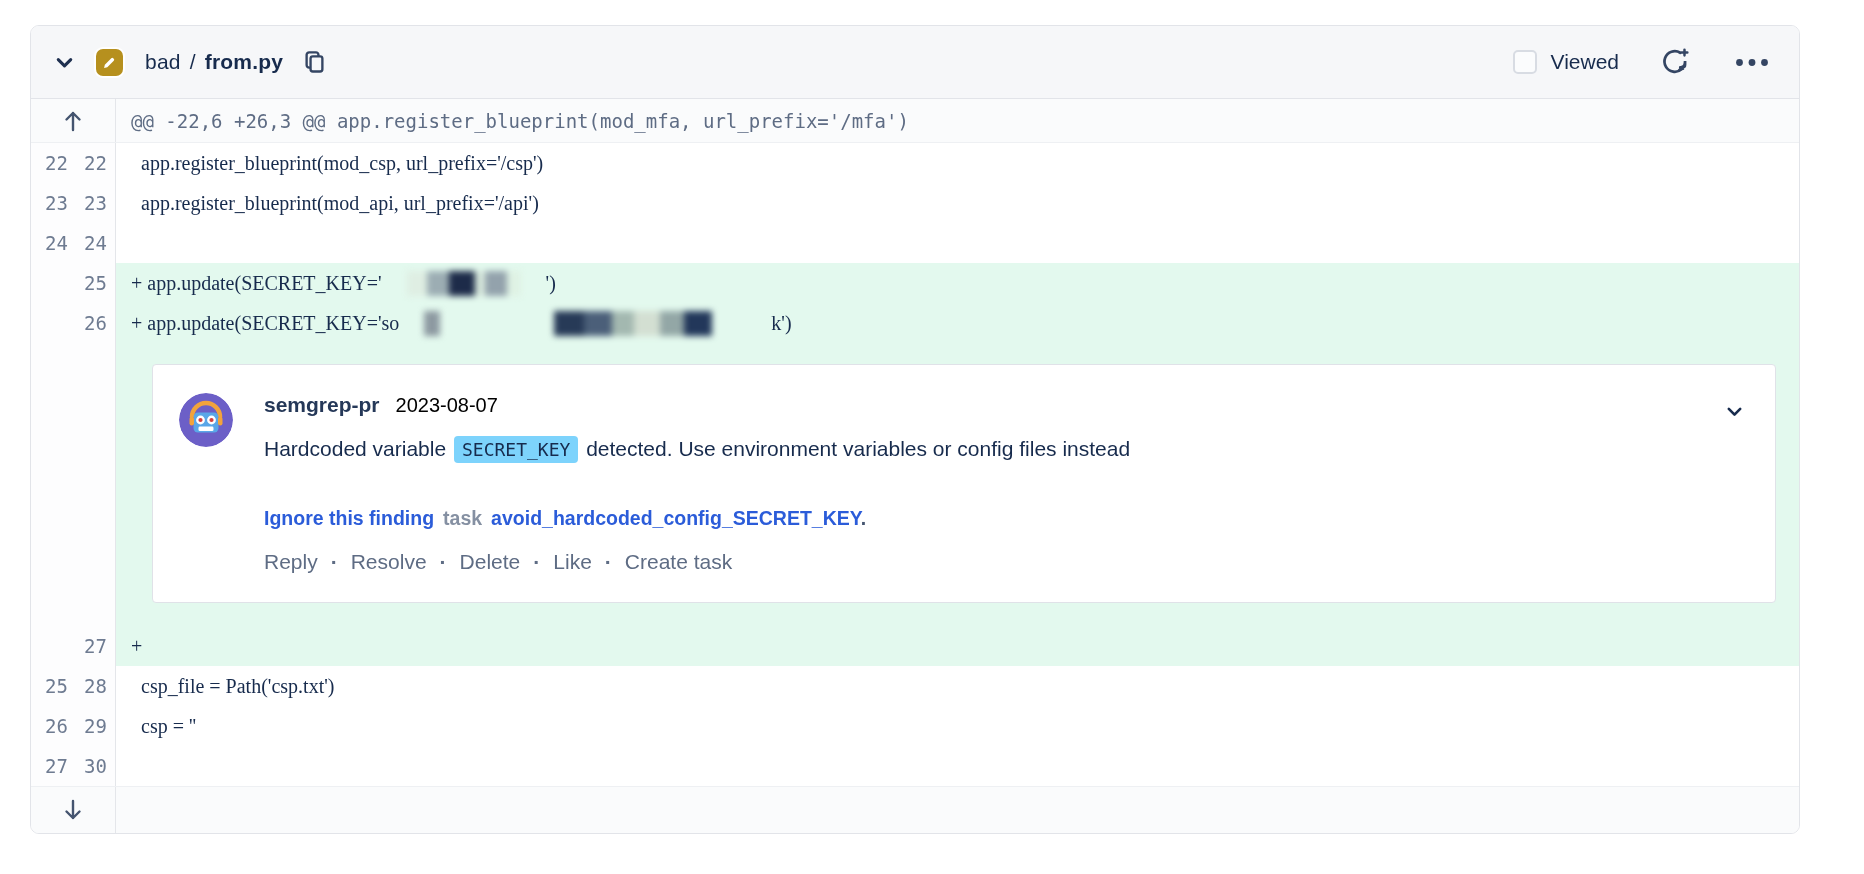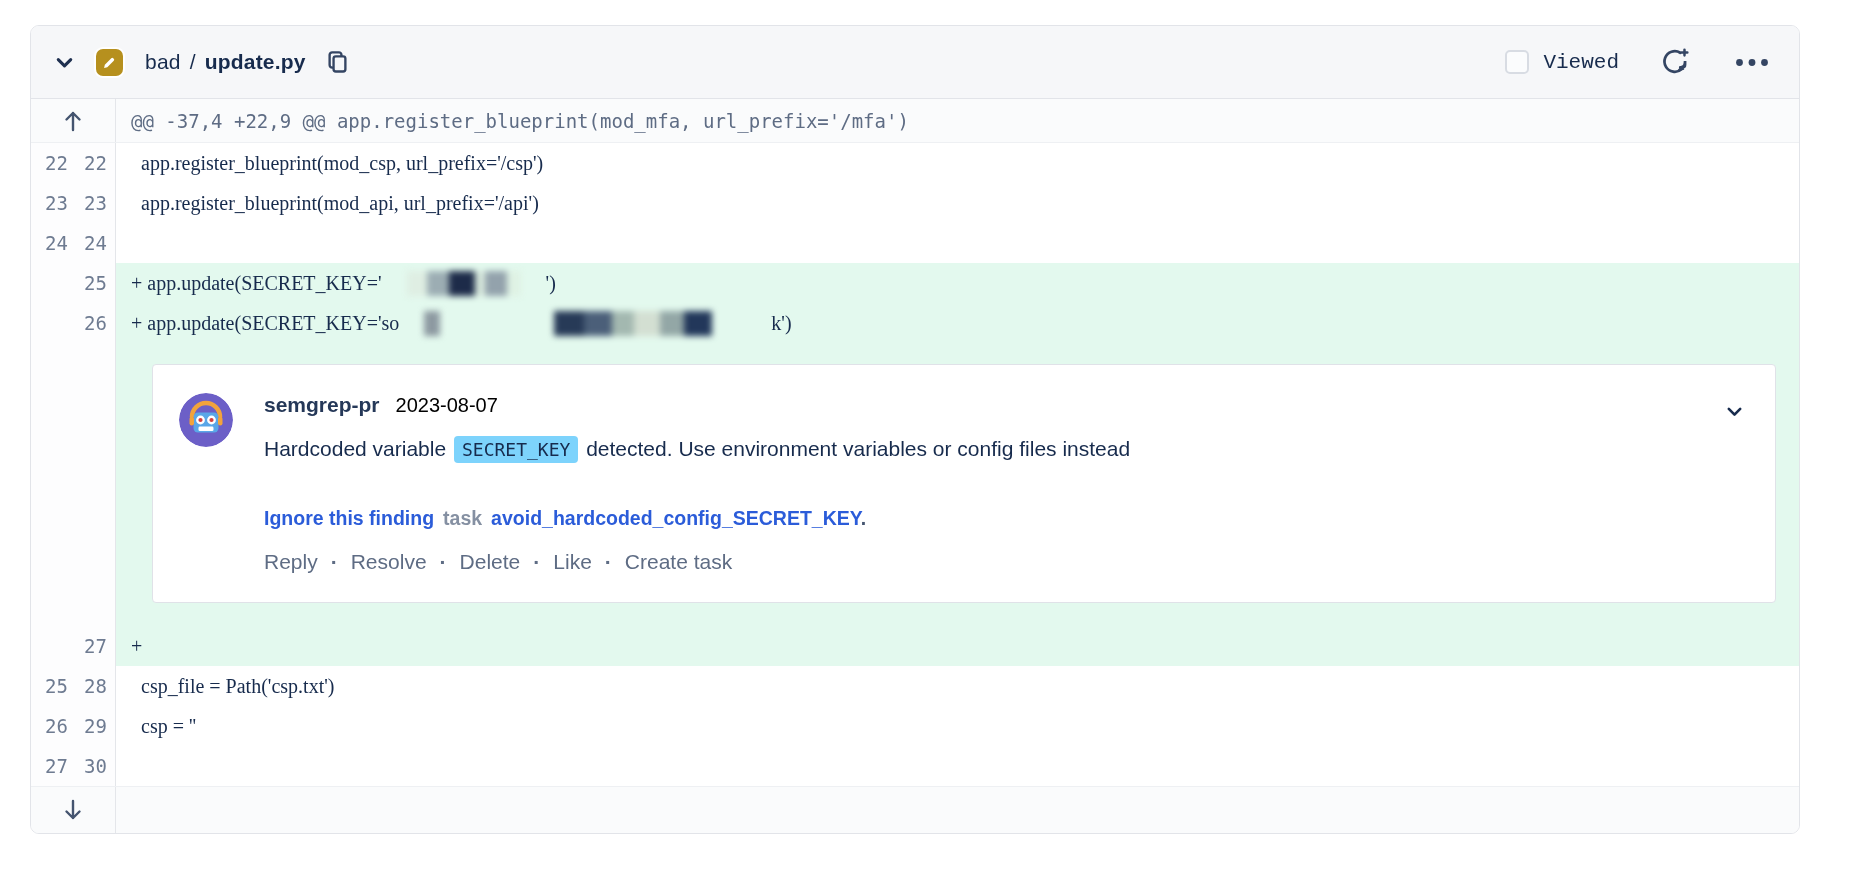--- a/index.html
+++ b/index.html
@@ -20,21 +20,21 @@
                border-bottom:1px solid var(--border);padding:0 30px 0 22px;}
   .icon-btn{display:flex;align-items:center;justify-content:center;background:none;border:none;
             padding:0;cursor:pointer;}
   .hdr-chevron{margin-right:20px;}
   .file-status-icon{width:27px;height:27px;border-radius:7px;background:var(--file-icon-bg);
                     display:flex;align-items:center;justify-content:center;margin-right:22px;
                     box-shadow:0 0 0 2px #fff;}
   .file-path{font-size:21px;letter-spacing:.2px;display:flex;align-items:center;gap:9px;}
   .file-path .fname{font-weight:bold;}
   .copy-btn{margin-left:18px;}
-  .hdr-right{margin-left:auto;display:flex;align-items:center;font-family:Liberation Mono, monospace;}
+  .hdr-right{margin-left:auto;display:flex;align-items:center;}
   .viewed-box{width:24px;height:24px;border:2px solid #d8dce3;border-radius:5px;background:#fbfcfd;
               display:inline-block;cursor:pointer;}
   .viewed-label{font-size:21px;margin-left:14px;cursor:pointer;}
   .add-comment-btn{margin-left:40px;}
   .more-btn{margin-left:44px;}
 
   
   .hunk-row{height:44px;display:flex;background:#fafbfc;border-bottom:1px solid var(--soft-border);}
   .gutter-cell{flex:0 0 85px;border-right:1px solid #e4e6ea;display:flex;align-items:center;
                justify-content:center;}
@@ -91,21 +91,21 @@
       </span>
     </button>
     <span class="file-status-icon">
       <svg width="17" height="17" viewBox="0 0 16 16">
           <path d="M3.6 10.1 L9.7 4 a1.25 1.25 0 0 1 1.77 0 l0.53 0.53 a1.25 1.25 0 0 1 0 1.77 L5.9 12.4 l-3 0.7 z" fill="#fff"></path>
         </svg>
     </span>
     <span class="file-path">
         <span>bad</span>
         <span>/</span>
-        <span class="fname">update.py</span>
+        <span class="fname">from.py</span>
       </span>
     <button class="icon-btn copy-btn">
       <span>
         <svg width="27" height="27" viewBox="0 0 24 24" fill="none" stroke="#344563" stroke-width="2.1" stroke-linejoin="round">
           <rect x="8.5" y="6.5" width="10.5" height="13.5" rx="2"></rect>
           <path d="M15.5 6.5 V5.2 A2.2 2.2 0 0 0 13.3 3 H7.2 A2.2 2.2 0 0 0 5 5.2 v9.1 a2.2 2.2 0 0 0 2.2 2.2 h1.3"></path>
         </svg>
       </span>
     </button>
 
@@ -136,21 +136,21 @@
   <div class="hunk-row">
     <div class="gutter-cell">
       <button class="icon-btn">
         <span>
           <svg width="22" height="24" viewBox="0 0 22 24" fill="none" stroke="#44546f" stroke-width="2.4" stroke-linecap="round" stroke-linejoin="round">
               <path d="M11 21 V4 M4.5 10.5 L11 4 l6.5 6.5"></path>
             </svg>
         </span>
       </button>
     </div>
-    <div class="hunk-text">@@ -37,4 +22,9 @@ app.register_blueprint(mod_mfa, url_prefix='/mfa')</div>
+    <div class="hunk-text">@@ -22,6 +26,3 @@ app.register_blueprint(mod_mfa, url_prefix='/mfa')</div>
   </div>
 
   <div id="diff-rows">
       <div class="row context">
         <div class="gutter">
           <span class="ln old">22</span>
           <span class="ln new">22</span>
         </div>
         <div class="code"><span>  app.register_blueprint(mod_csp, url_prefix='/csp')</span></div>
       </div>

